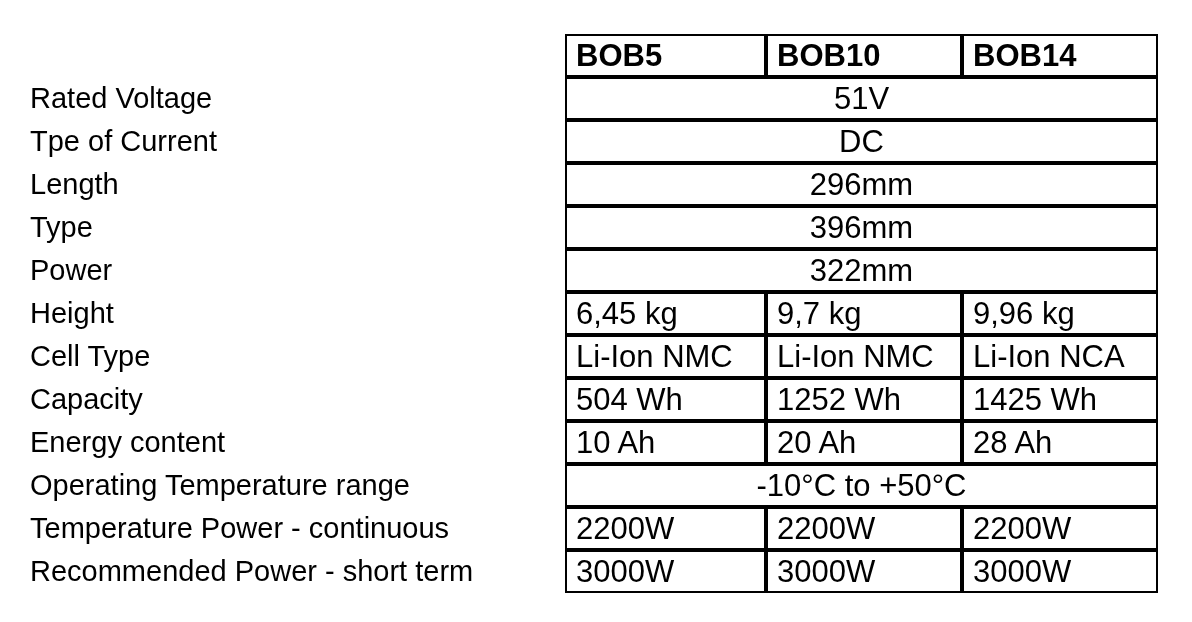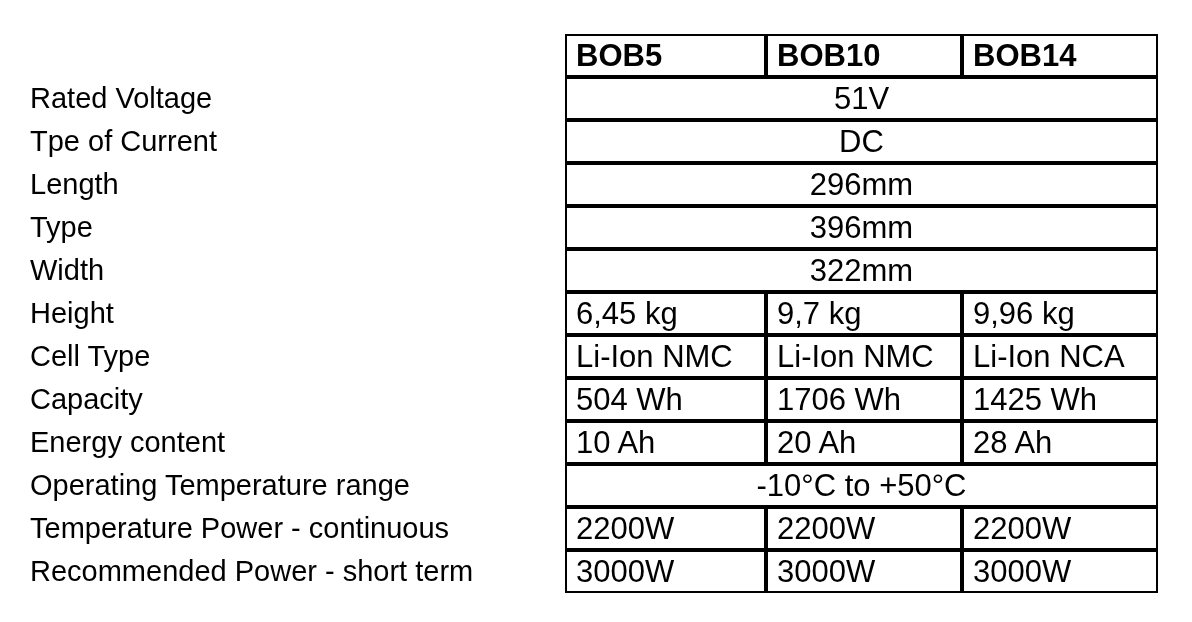--- a/index.html
+++ b/index.html
@@ -68,21 +68,21 @@
 </head>
 <body>
 
 <div class="page">
   <div class="labels" id="labels">
     <div class="label-spacer"></div>
   <div class="row-label">Rated Voltage</div>
       <div class="row-label">Tpe of Current</div>
       <div class="row-label">Length</div>
       <div class="row-label">Type</div>
-      <div class="row-label">Width</div>
+      <div class="row-label">Power</div>
       <div class="row-label">Height</div>
       <div class="row-label">Cell Type</div>
       <div class="row-label">Capacity</div>
       <div class="row-label">Energy content</div>
       <div class="row-label">Operating Temperature range</div>
       <div class="row-label">Temperature Power - continuous</div>
       <div class="row-label">Recommended Power - short term</div>
     </div>
   <table class="spec-table">
     <colgroup>
@@ -118,21 +118,21 @@
           <td>9,7 kg</td>
           <td>9,96 kg</td>
         </tr>
         <tr>
           <td>Li-Ion NMC</td>
           <td>Li-Ion NMC</td>
           <td>Li-Ion NCA</td>
         </tr>
         <tr>
           <td>504 Wh</td>
-          <td>1706 Wh</td>
+          <td>1252 Wh</td>
           <td>1425 Wh</td>
         </tr>
         <tr>
           <td>10 Ah</td>
           <td>20 Ah</td>
           <td>28 Ah</td>
         </tr>
         <tr>
           <td colspan="3" class="merged">-10°C to +50°C</td>
         </tr>

